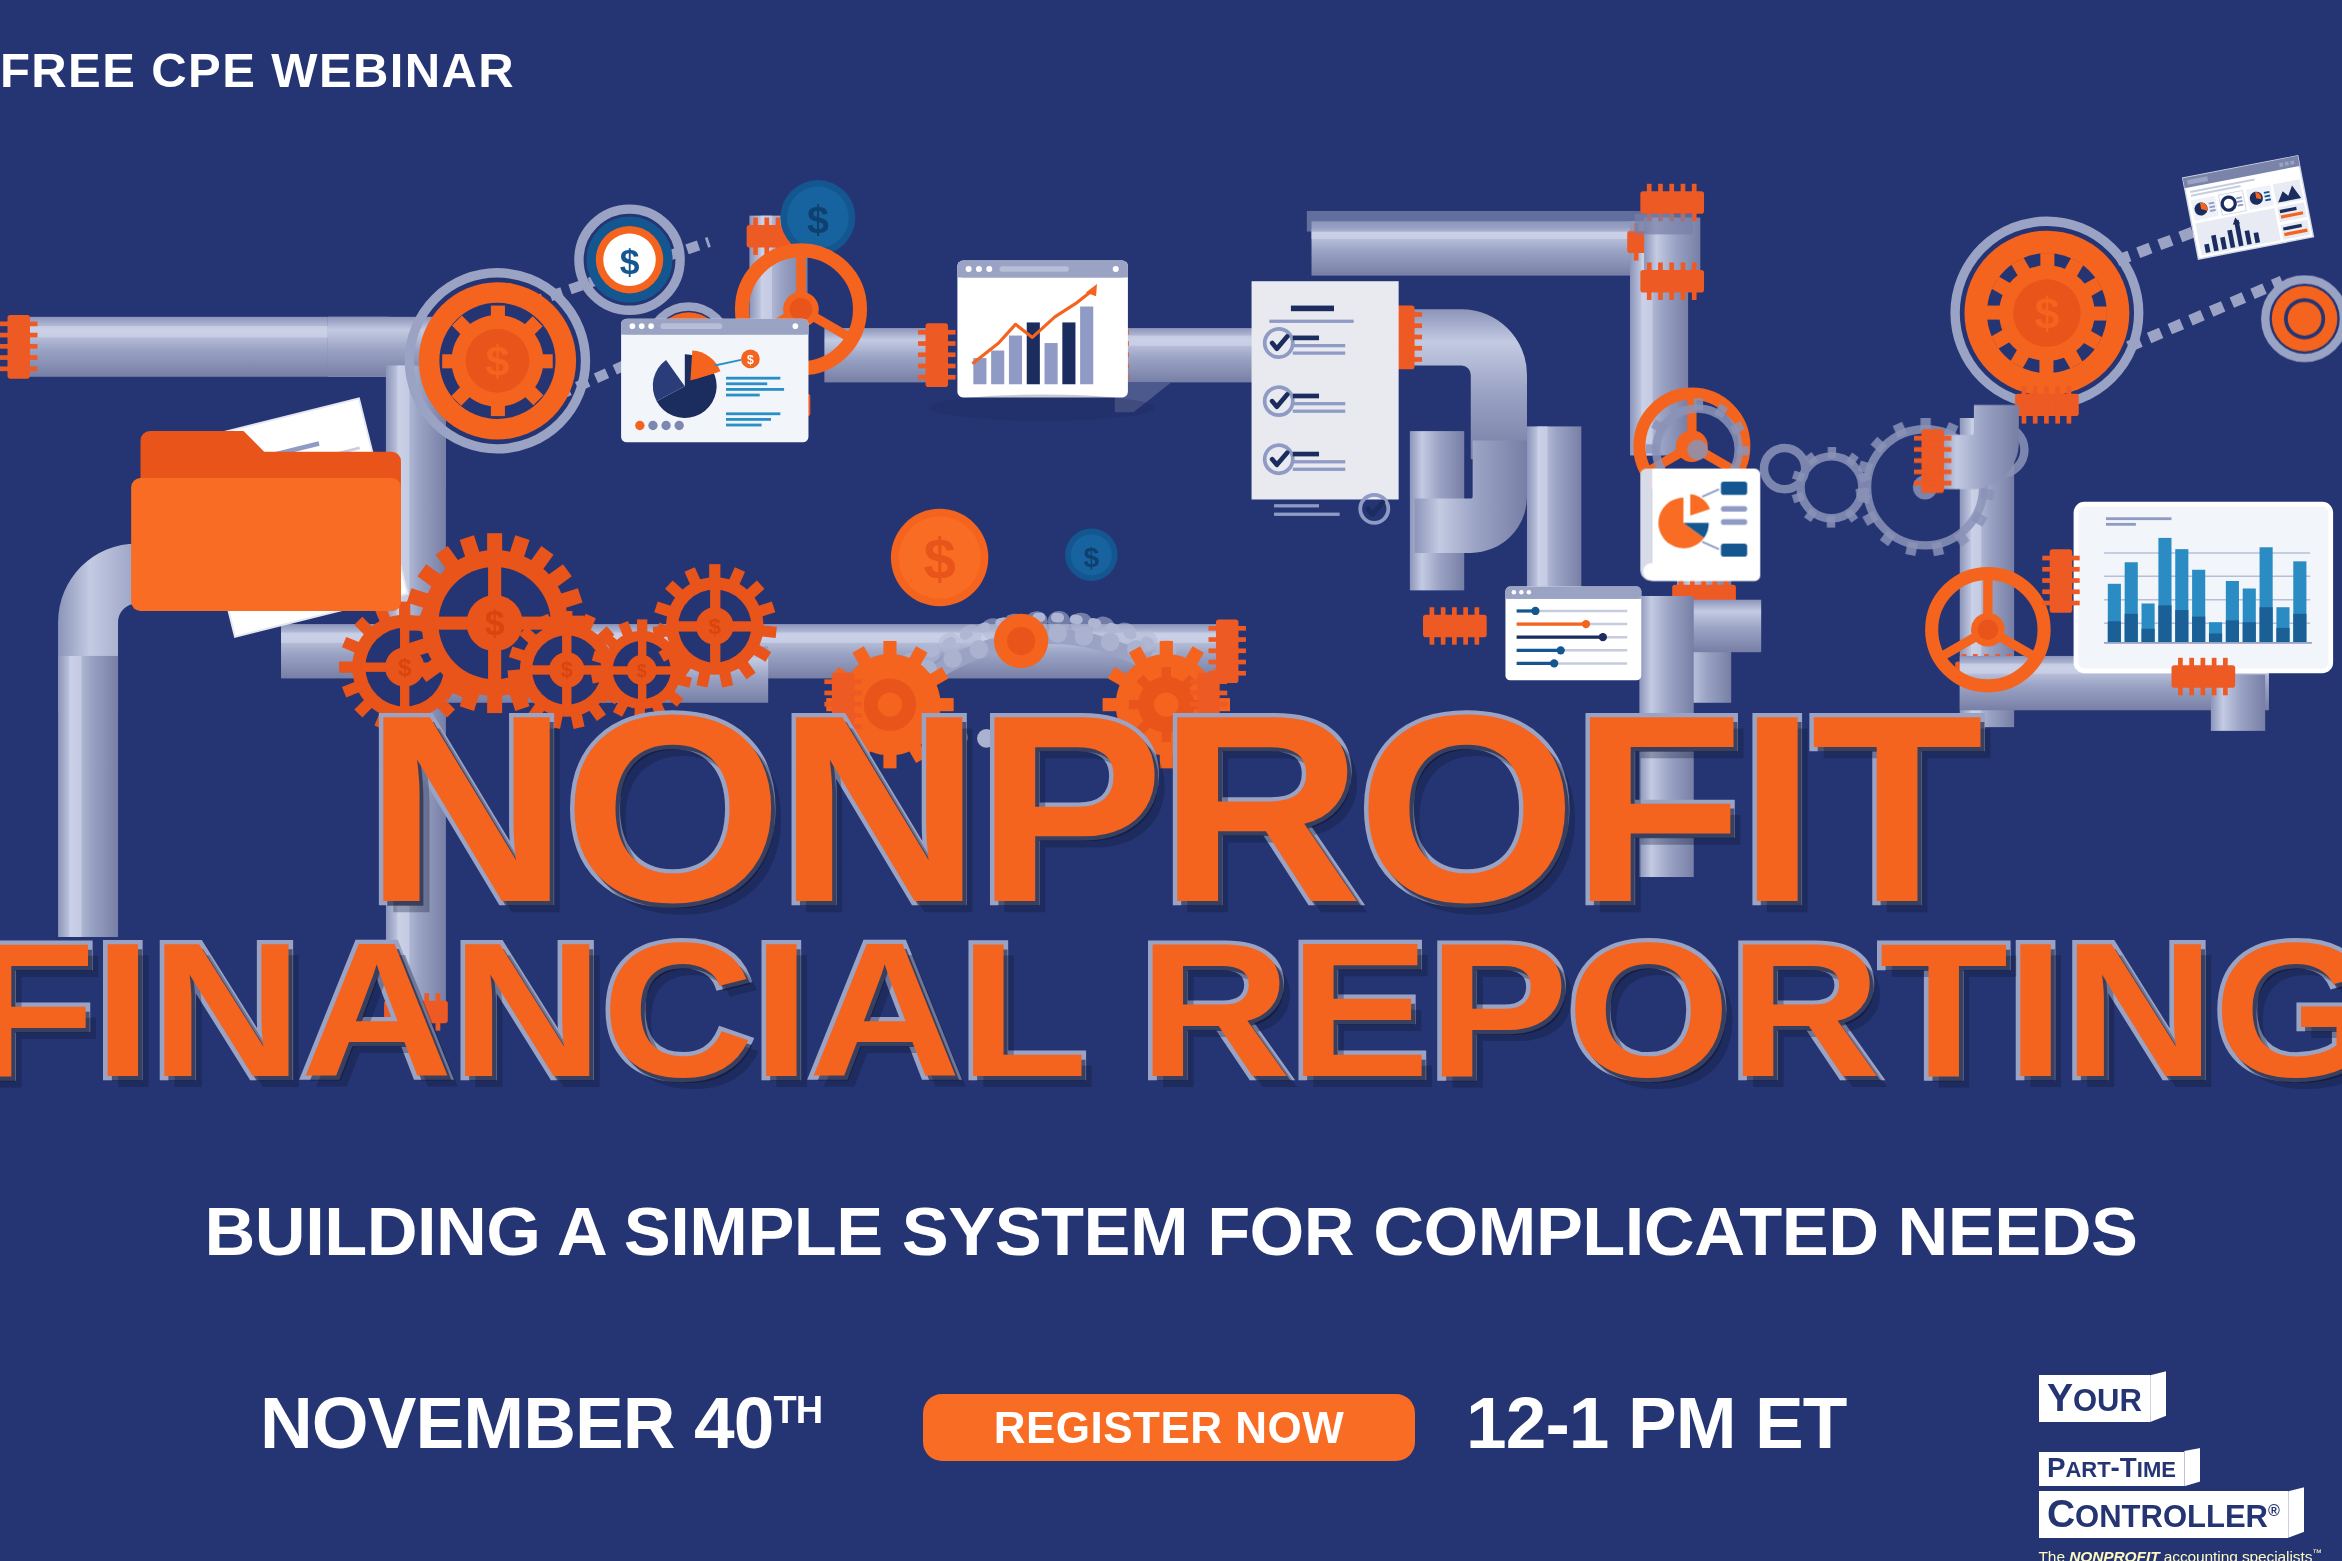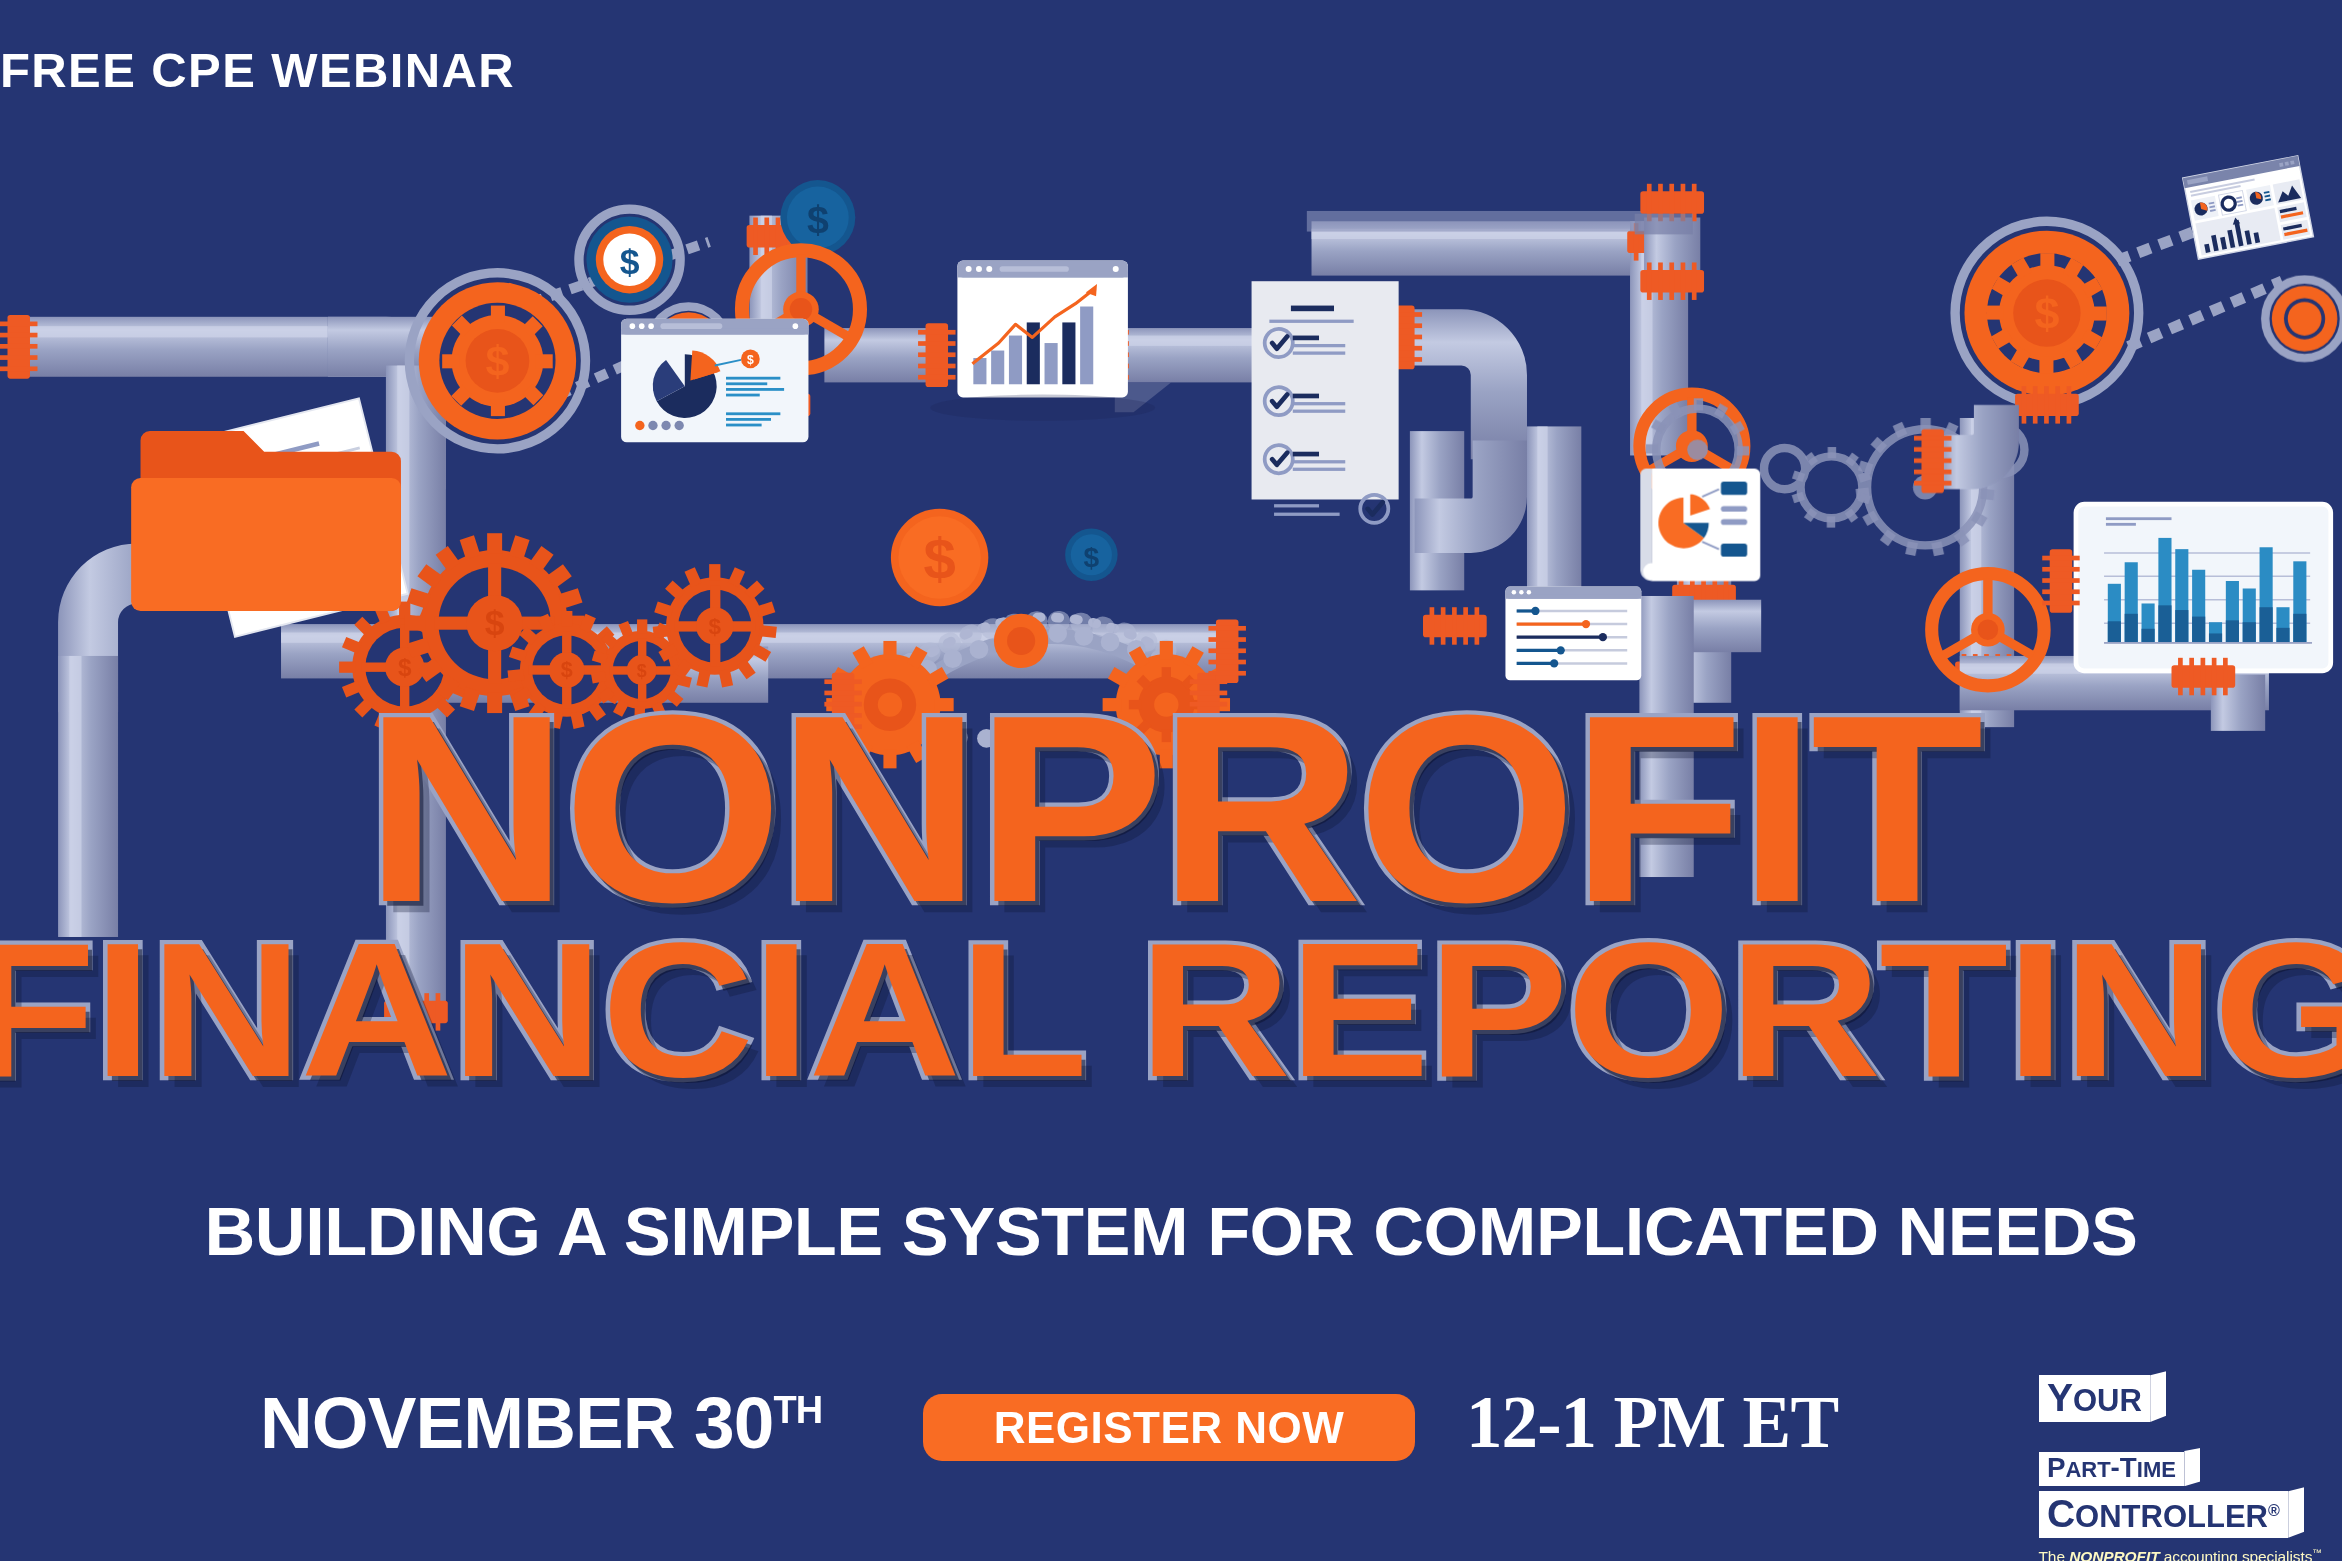--- a/index.html
+++ b/index.html
@@ -76,21 +76,21 @@
     z-index:50;
   }
   .date-text, .time-text {
     font-size:73px; font-weight:bold; color:#ffffff;
     letter-spacing:-0.9px;
     white-space:nowrap;
     font-family:"Liberation Sans", sans-serif;
   }
   .date-text { position:absolute; left:260px; top:3.7px; }
   .date-text sup { font-size:0.52em; vertical-align:super; }
-  .time-text { position:absolute; left:1466px; top:3.7px;font-family:Liberation Serif, serif; }
+  .time-text { position:absolute; left:1466px; top:3.7px; }
   .register-btn {
     position:absolute; left:923px; top:17px;
     width:492px; height:67px;
     background:#F96C23;
     border-radius:19px;
     border:none;
     display:flex; align-items:center; justify-content:center;
     color:#ffffff;
     font-size:44px; font-weight:bold;
     letter-spacing:0.5px;
@@ -1010,21 +1010,21 @@
 
   <div class="titleblock">
     <span class="title-l1">NONPROFIT</span>
     <span class="title-l2">FINANCIAL REPORTING</span>
   </div>
 
   <div class="subtitle">BUILDING A SIMPLE SYSTEM FOR COMPLICATED NEEDS</div>
 
   <div class="bottombar">
     <div class="date-text">
-      <span>NOVEMBER 30</span><sup>TH</sup>
+      <span>NOVEMBER 40</span><sup>TH</sup>
     </div>
     <button class="register-btn">REGISTER NOW</button>
     <div class="time-text">12-1 PM ET</div>
   </div>
 
   <div class="logo">
     <div><span class="logo-row lr1"><span class="cap">Y</span><span>OUR</span></span></div>
     <div><span class="logo-row lr2"><span class="cap">P</span><span>ART</span><span class="cap">-T</span><span>IME</span></span></div>
     <div><span class="logo-row lr3"><span class="cap">C</span><span>ONTROLLER</span><span class="logo-reg">®</span></span></div>
     <div class="logo-tag"><span>The </span><b>NONPROFIT</b><span> accounting specialists</span><sup>™</sup></div>

